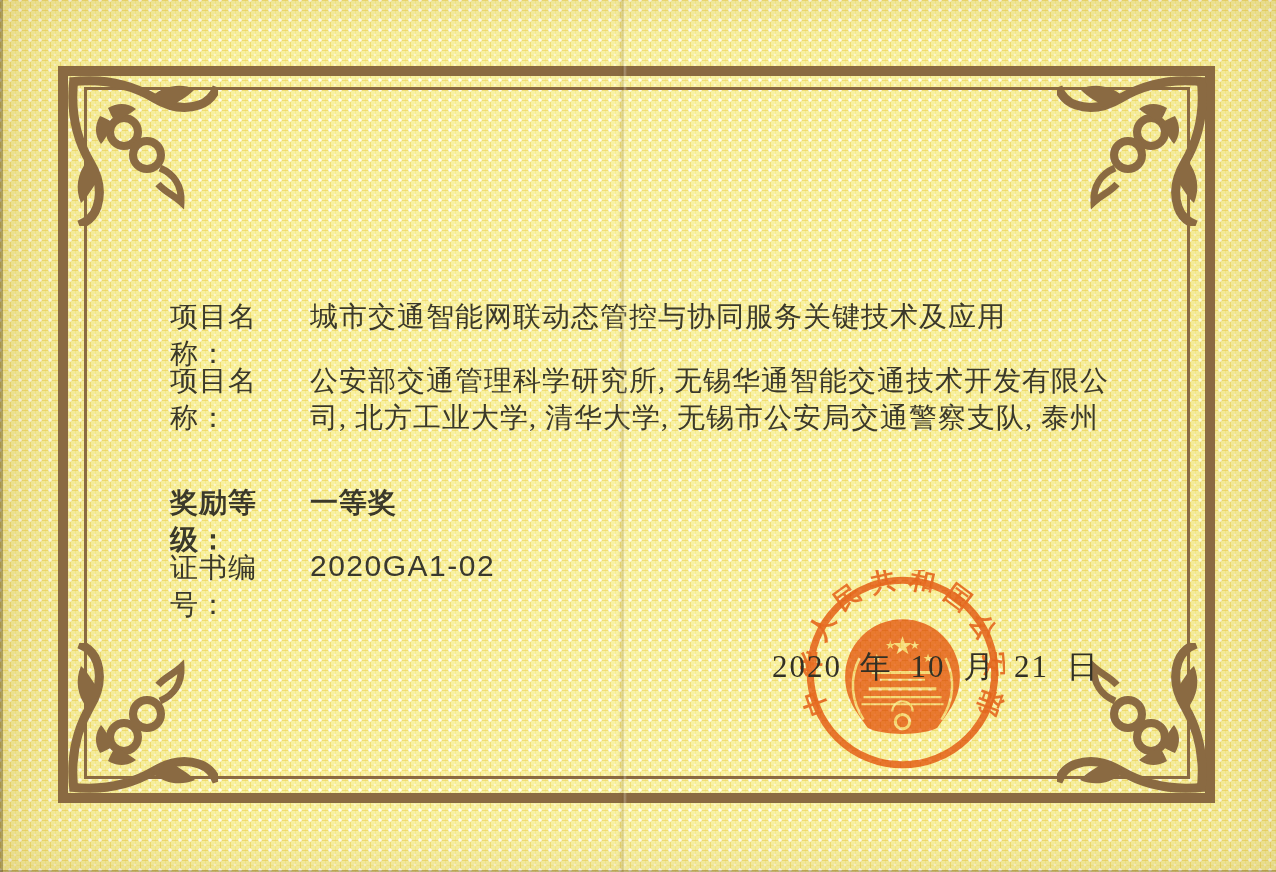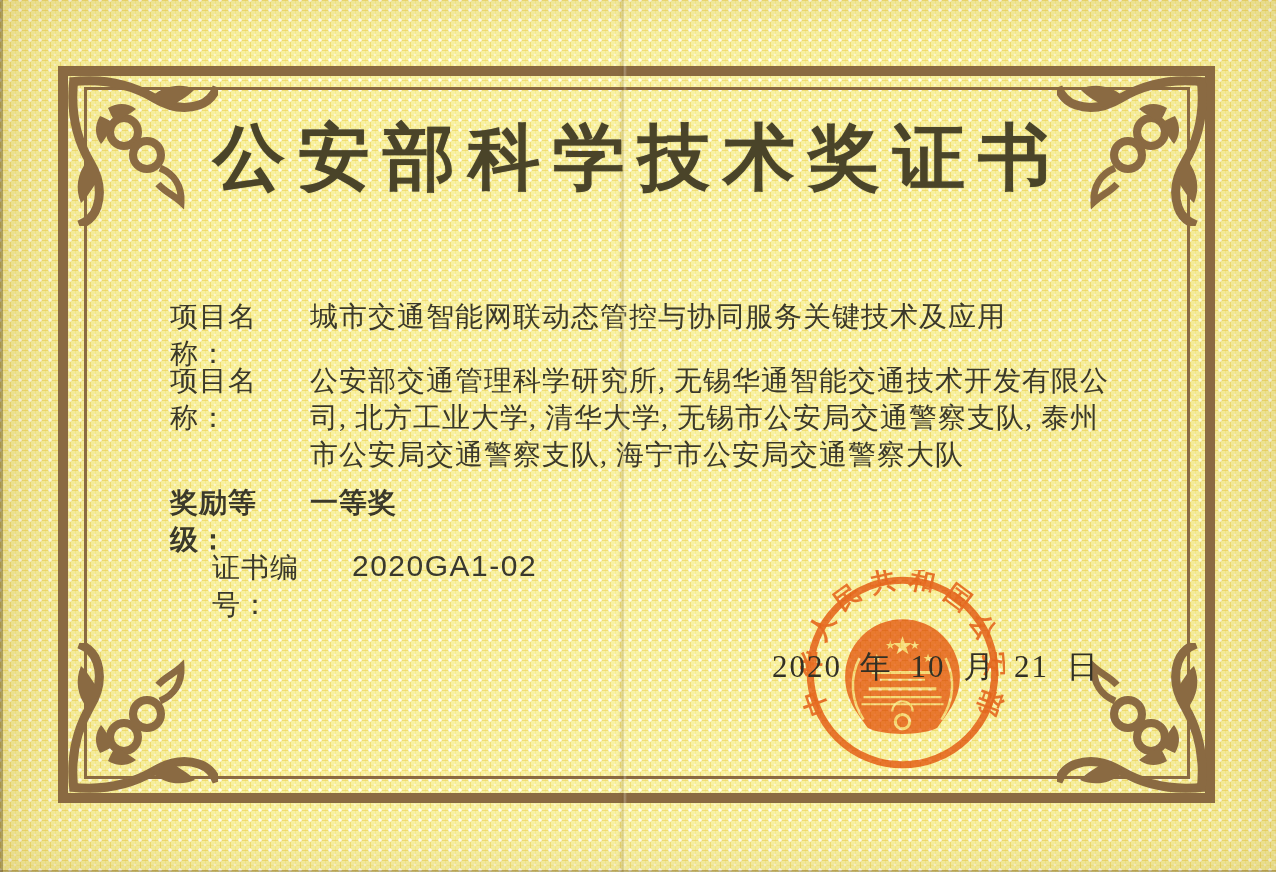--- a/index.html
+++ b/index.html
@@ -37,21 +37,21 @@
     font-size:72px;font-weight:bold;letter-spacing:13px;color:#4a4429;
     text-shadow:0 0 1px rgba(74,68,41,.6);}
   .row{position:absolute;left:170px;z-index:3;color:#3b392a;font-size:28px;letter-spacing:1px;}
   .row .label{display:inline-block;width:140px;vertical-align:top;line-height:37px;}
   .row .value{display:inline-block;vertical-align:top;line-height:37px;}
   .row .value-block{display:inline-block;vertical-align:top;width:800px;}
   .row .value-block div{line-height:37px;}
   .row.project{top:298px;}
   .row.winners{top:362px;}
   .row.grade{top:484px;font-weight:bold;}
-  .row.certno{top:549px;padding-left:42px;}
+  .row.certno{top:549px;}
   .certno .value{font-family:"Liberation Sans", sans-serif;font-size:30px;letter-spacing:1.5px;color:#39382e;line-height:34px;}
   .date{position:absolute;left:772px;top:646px;z-index:5;font-size:31px;color:#323025;
     letter-spacing:2px;word-spacing:8px;font-family:"Liberation Serif", serif;text-align:right;}
   .seal{position:absolute;left:800px;top:570px;width:205px;height:205px;z-index:4;
     mix-blend-mode:multiply;opacity:.95;}
 </style>
 </head>
 <body>
 
 <svg width="0" height="0" style="position:absolute">
@@ -90,31 +90,29 @@
   <svg class="corner tr">
       <use href="#flourish"></use>
     </svg>
   <svg class="corner bl">
       <use href="#flourish"></use>
     </svg>
   <svg class="corner br">
       <use href="#flourish"></use>
     </svg>
 
-  <div class="title">公安部科学技术奖证书</div>
 
   <div class="row project">
     <span class="label">项目名称：</span><span class="value">城市交通智能网联动态管控与协同服务关键技术及应用</span>
   </div>
 
   <div class="row winners">
     <span class="label">项目名称：</span><span class="value-block">
       <div>公安部交通管理科学研究所, 无锡华通智能交通技术开发有限公</div>
       <div>司, 北方工业大学, 清华大学, 无锡市公安局交通警察支队, 泰州</div>
-      <div>市公安局交通警察支队, 海宁市公安局交通警察大队</div>
     </span>
   </div>
 
   <div class="row grade">
     <span class="label">奖励等级：</span><span class="value">一等奖</span>
   </div>
 
   <div class="row certno">
     <span class="label">证书编号：</span><span class="value">2020GA1-02</span>
   </div>

